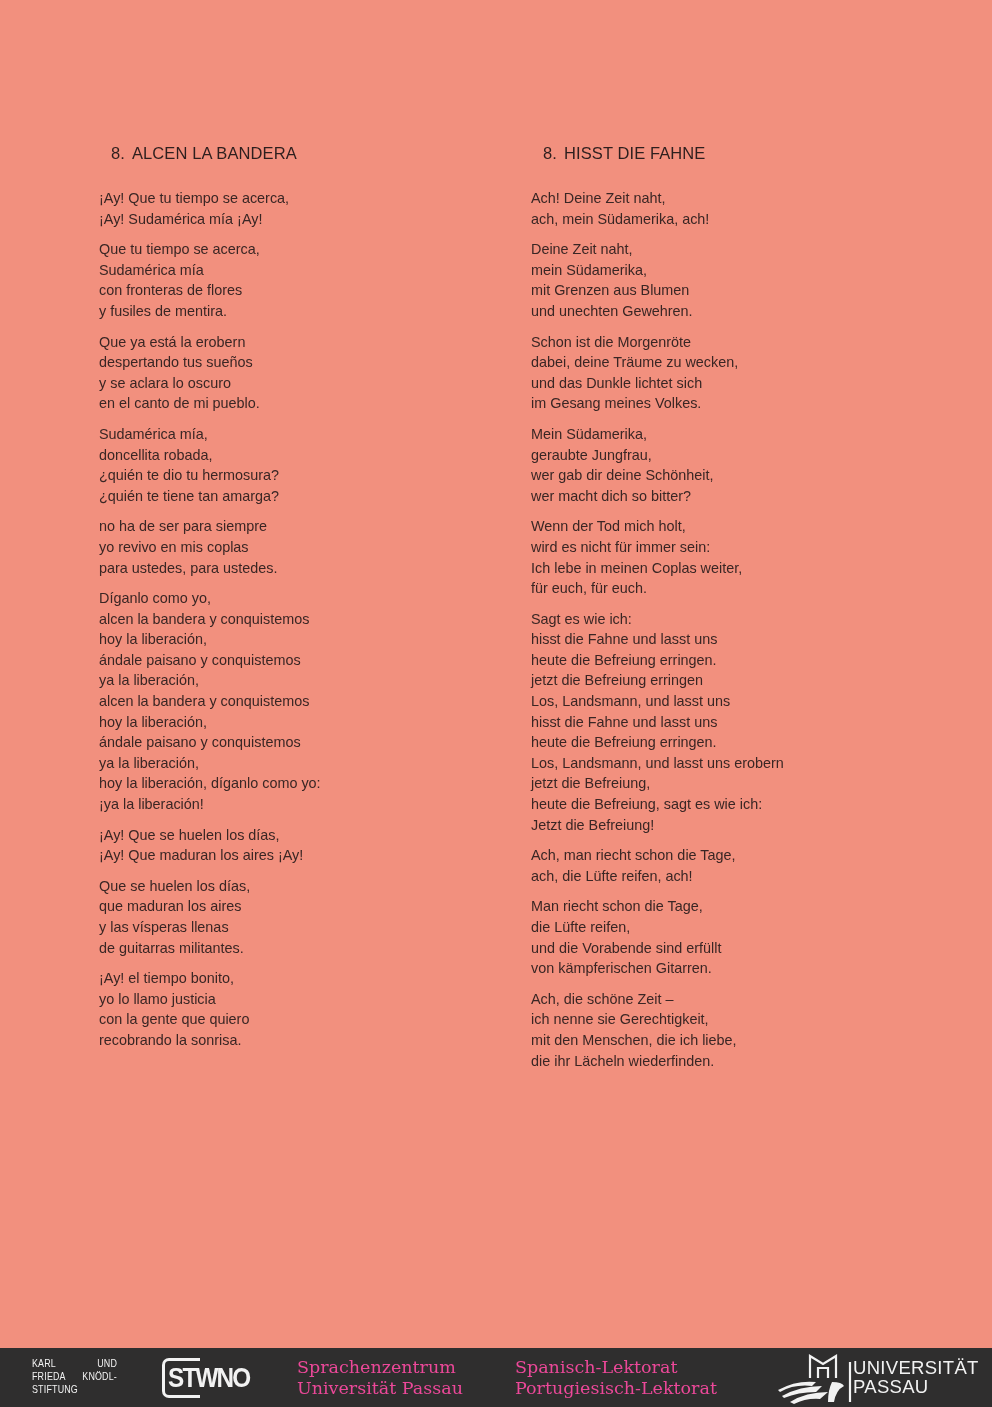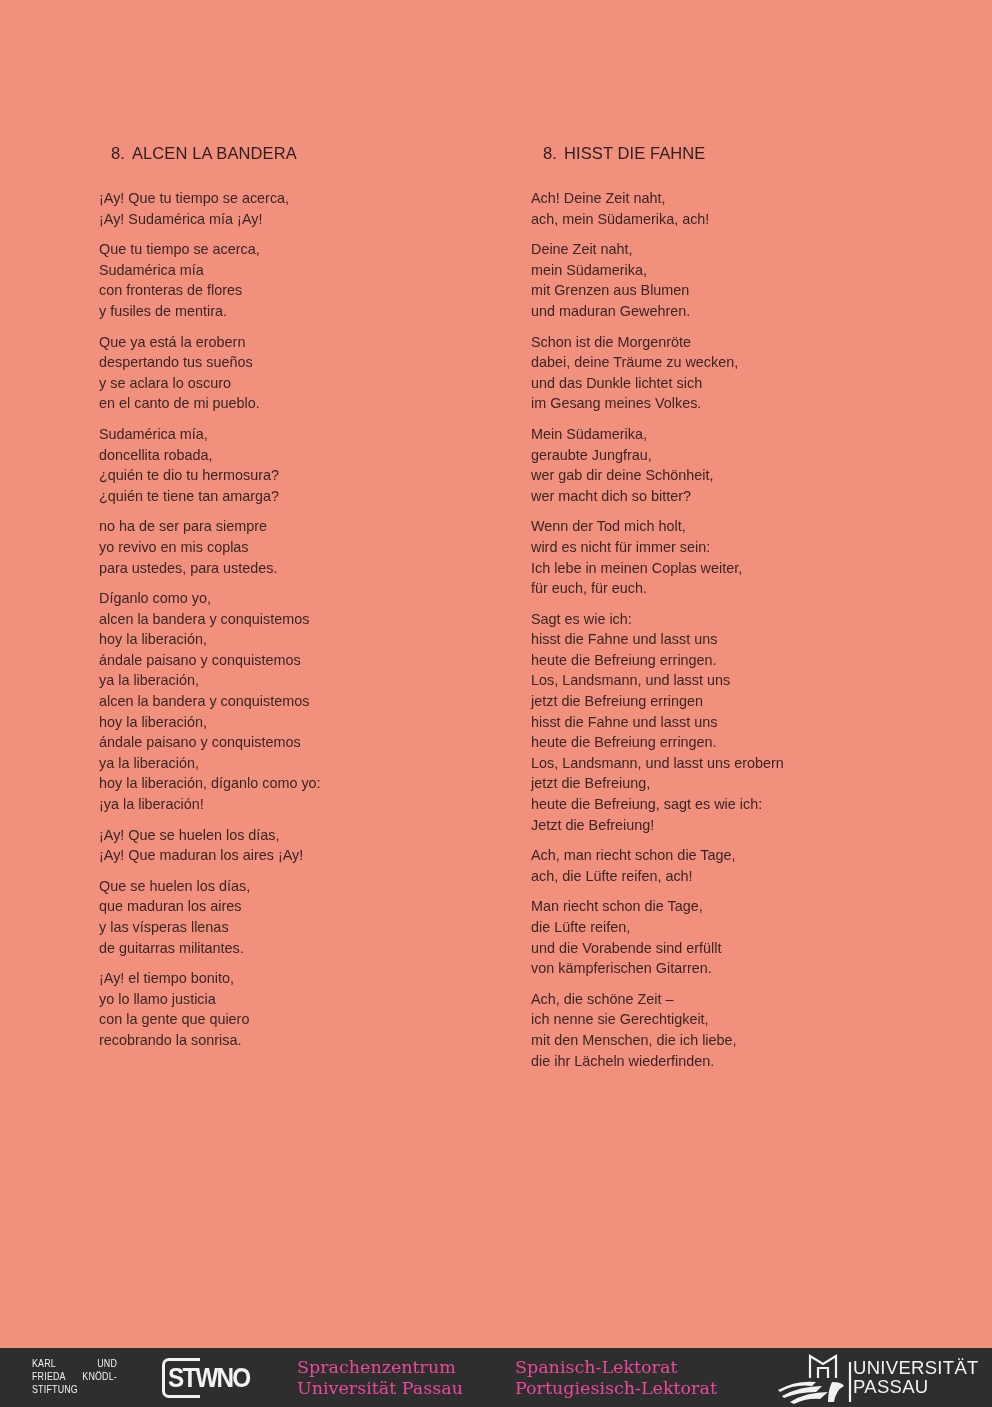--- a/index.html
+++ b/index.html
@@ -127,21 +127,21 @@
   </div>
   <div id="de-stanzas">
       <div class="stanza">
         <div class="line">Ach! Deine Zeit naht,</div>
         <div class="line">ach, mein Südamerika, ach!</div>
       </div>
       <div class="stanza">
         <div class="line">Deine Zeit naht,</div>
         <div class="line">mein Südamerika,</div>
         <div class="line">mit Grenzen aus Blumen</div>
-        <div class="line">und maduran Gewehren.</div>
+        <div class="line">und unechten Gewehren.</div>
       </div>
       <div class="stanza">
         <div class="line">Schon ist die Morgenröte</div>
         <div class="line">dabei, deine Träume zu wecken,</div>
         <div class="line">und das Dunkle lichtet sich</div>
         <div class="line">im Gesang meines Volkes.</div>
       </div>
       <div class="stanza">
         <div class="line">Mein Südamerika,</div>
         <div class="line">geraubte Jungfrau,</div>
@@ -151,22 +151,22 @@
       <div class="stanza">
         <div class="line">Wenn der Tod mich holt,</div>
         <div class="line">wird es nicht für immer sein:</div>
         <div class="line">Ich lebe in meinen Coplas weiter,</div>
         <div class="line">für euch, für euch.</div>
       </div>
       <div class="stanza">
         <div class="line">Sagt es wie ich:</div>
         <div class="line">hisst die Fahne und lasst uns</div>
         <div class="line">heute die Befreiung erringen.</div>
+        <div class="line">jetzt die Befreiung erringen</div>
         <div class="line">Los, Landsmann, und lasst uns</div>
-        <div class="line">jetzt die Befreiung erringen</div>
         <div class="line">hisst die Fahne und lasst uns</div>
         <div class="line">heute die Befreiung erringen.</div>
         <div class="line">Los, Landsmann, und lasst uns erobern</div>
         <div class="line">jetzt die Befreiung,</div>
         <div class="line">heute die Befreiung, sagt es wie ich:</div>
         <div class="line">Jetzt die Befreiung!</div>
       </div>
       <div class="stanza">
         <div class="line">Ach, man riecht schon die Tage,</div>
         <div class="line">ach, die Lüfte reifen, ach!</div>

